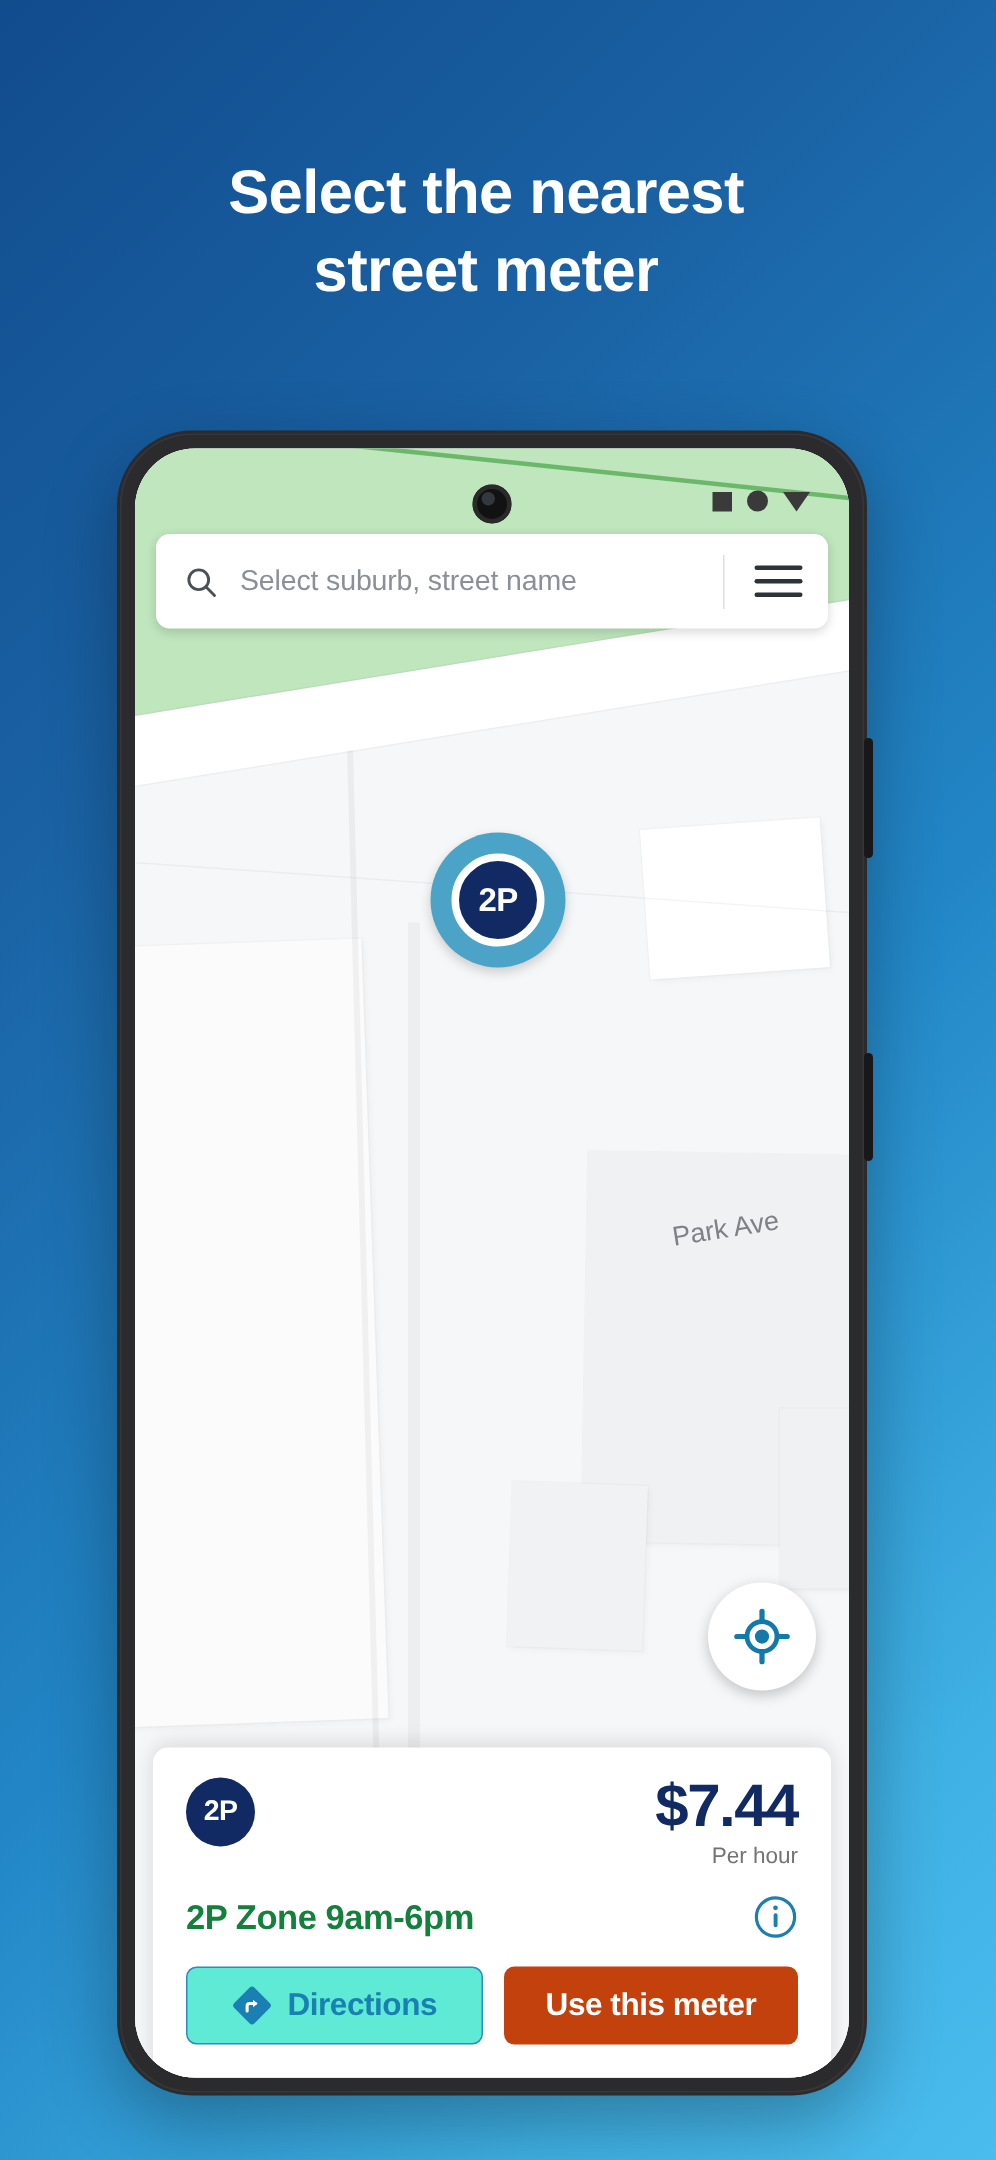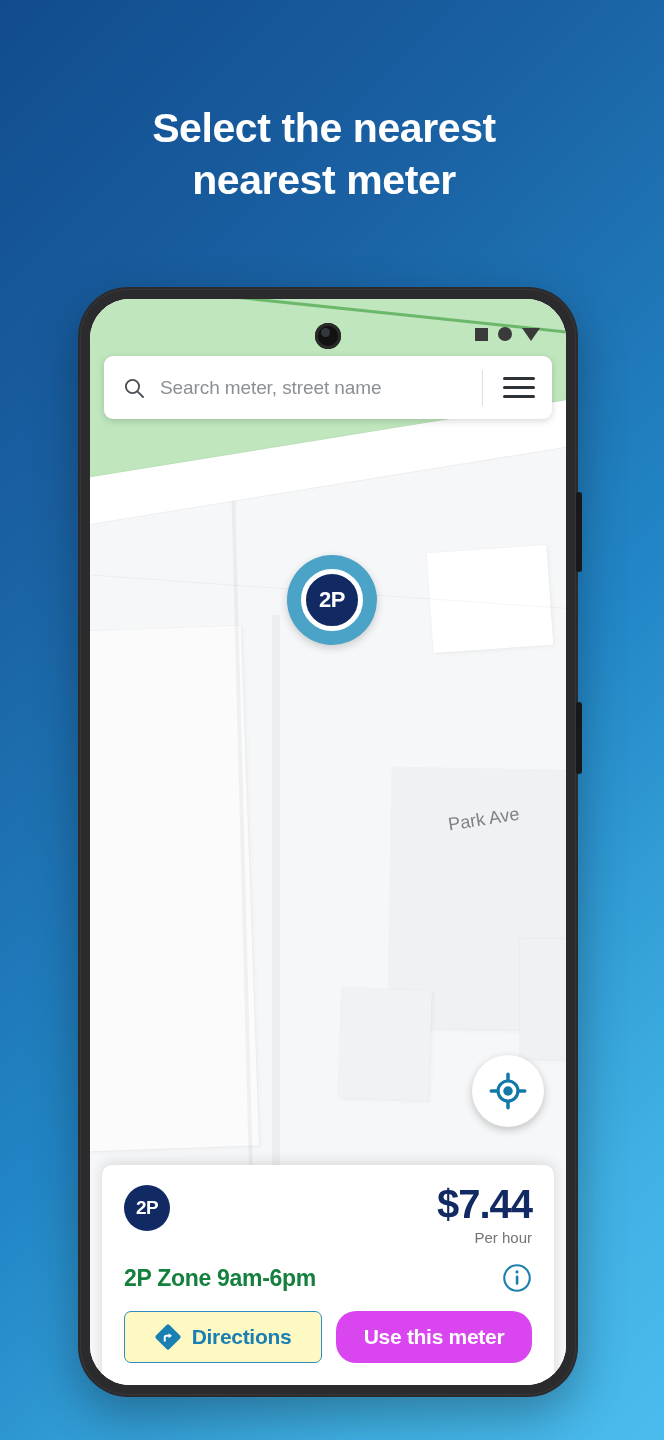--- a/index.html
+++ b/index.html
@@ -184,35 +184,35 @@
 
   .actions { display:flex; gap:14px; margin-top:18px; }
   .btn {
     height:52px; border-radius:7px;
     display:flex; align-items:center; justify-content:center;
     font-size:21px; font-weight:bold; letter-spacing:-0.3px;
     cursor:pointer;
   }
   .btn-outline {
     flex:0 0 198px;
-    border:1.5px solid #2d8bbd; color:#1a7fb3; background:#fef9c3;
+    border:1.5px solid #2d8bbd; color:#1a7fb3; background:#5eead4;
     gap:11px;
   }
   .btn-primary {
     flex:1;
-    background:#d946ef; color:#ffffff;border-radius:20px;
+    background:#c2410c; color:#ffffff;
   }
   .dir-icon { width:26px; height:26px; flex:0 0 auto; }
 </style>
 </head>
 <body>
 
 <div class="headline">
   <span>Select the nearest</span>
-  <span class="l2">nearest meter</span>
+  <span class="l2">street meter</span>
 </div>
 
 <div class="phone">
   <div class="side-btn b1"></div>
   <div class="side-btn b2"></div>
 
   <div class="screen">
 
     <div class="map">
       <div class="map-lower"></div>
@@ -239,21 +239,21 @@
       <div class="sb-sq"></div>
       <div class="sb-ci"></div>
       <div class="sb-tri"></div>
     </div>
 
     <div class="searchbar">
       <svg class="search-icon" viewBox="0 0 24 24" fill="none">
         <circle cx="10.5" cy="10.5" r="6.6" stroke="#4a5055" stroke-width="1.9"></circle>
         <line x1="15.4" y1="15.4" x2="21" y2="21" stroke="#4a5055" stroke-width="1.9" stroke-linecap="round"></line>
       </svg>
-      <div class="search-text">Search meter, street name</div>
+      <div class="search-text">Select suburb, street name</div>
       <div class="divider"></div>
       <div class="hamburger">
         <span></span>
           <span></span>
           <span></span>
       </div>
     </div>
 
     <div class="marker">
       <div class="marker-ring">

